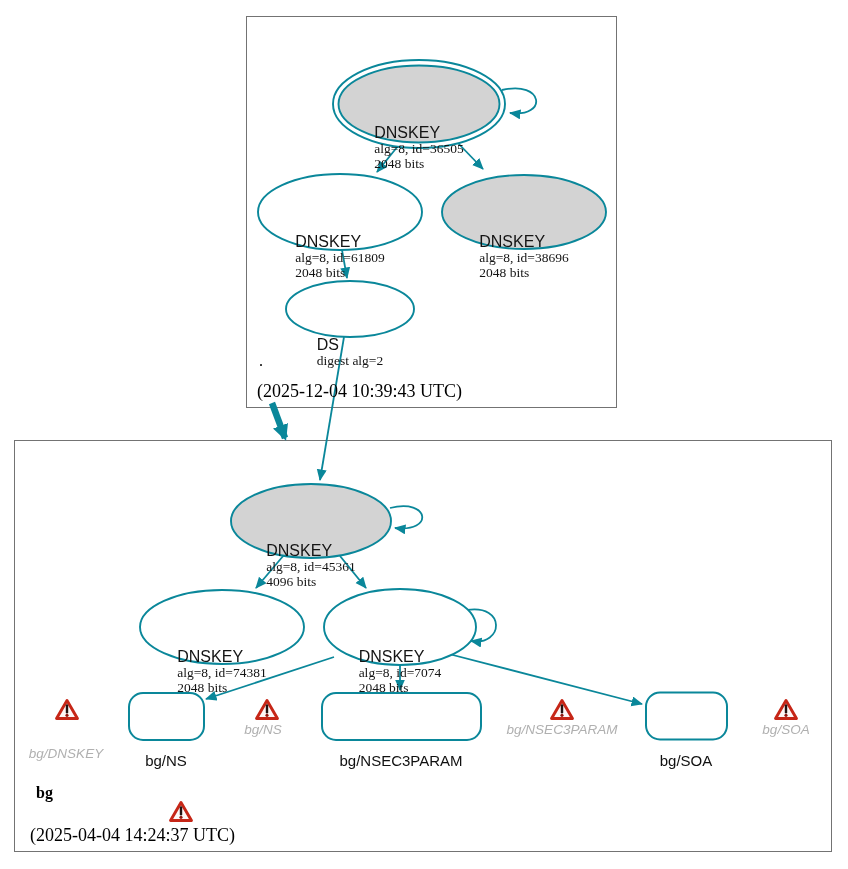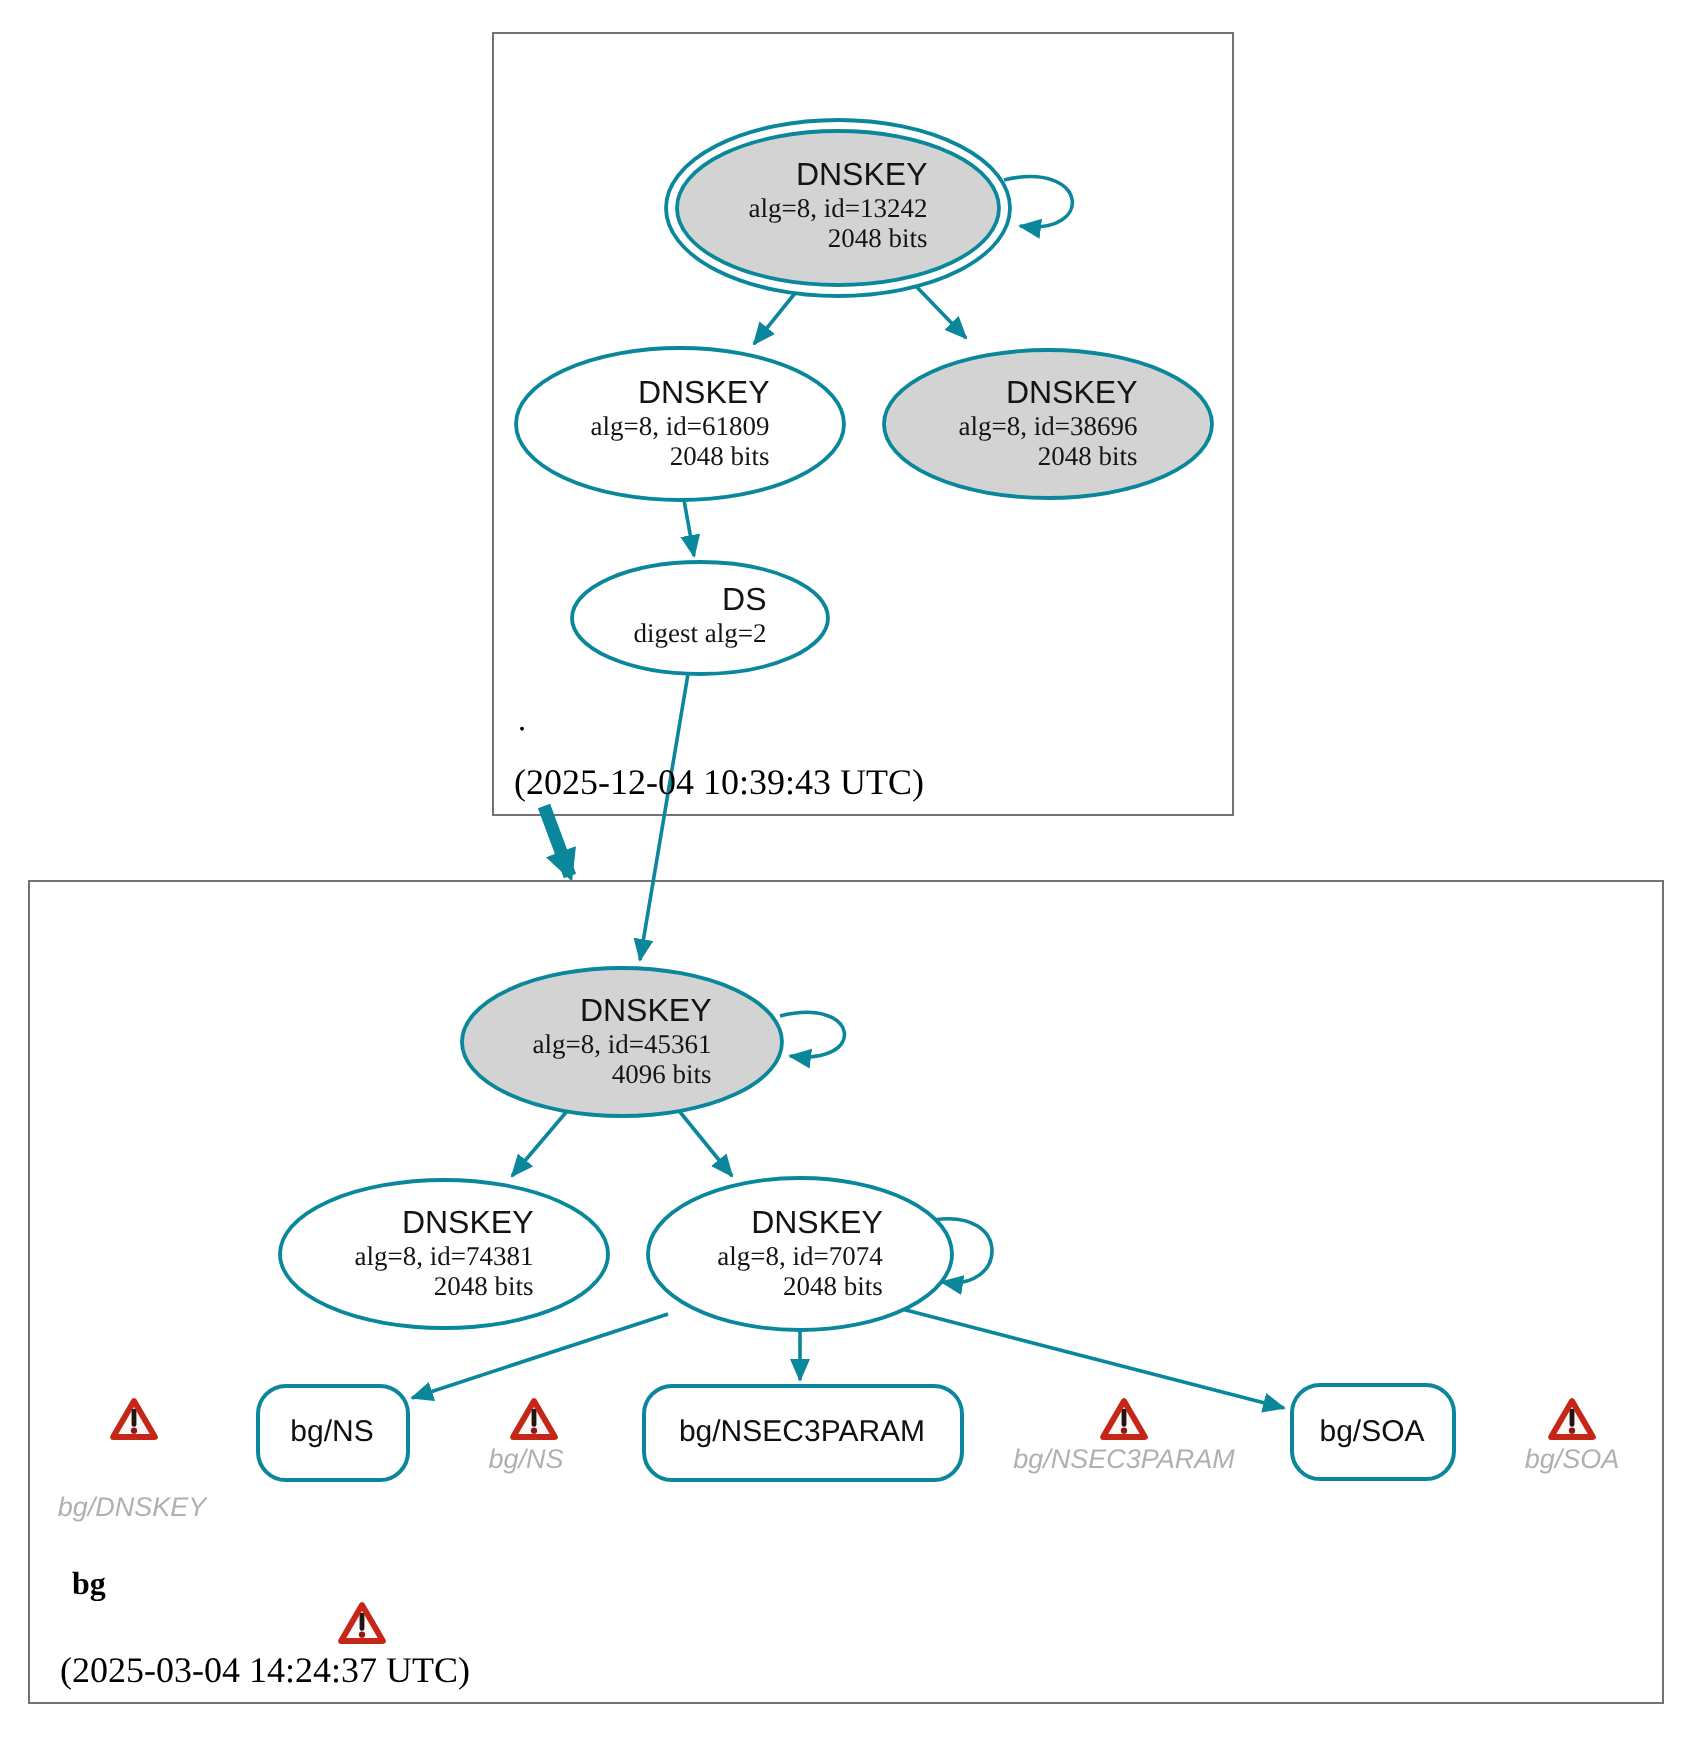--- a/index.html
+++ b/index.html
@@ -7,21 +7,21 @@
          font-family:"Liberation Sans",sans-serif;}
   .stage svg{position:absolute;left:0;top:0;}
   .cluster{fill:none;stroke:#737373;stroke-width:1;}
   .edge{fill:none;stroke:#0a879a;stroke-width:1.8;}
   .edge-thick{fill:none;stroke:#0a879a;stroke-width:6.5;}
   .node-ellipse{stroke:#0a879a;stroke-width:1.9;}
   .fill-white{fill:#ffffff;}
   .fill-grey{fill:#d3d3d3;}
   .rrset-rect{fill:#ffffff;stroke:#0a879a;stroke-width:2;}
   .txt{position:absolute;white-space:nowrap;color:#0d0d0d;}
-  .node-label{transform:translate(-50%,-50%);text-align:right;}
+  .node-label{transform:translate(-50%,-50%);text-align:left;margin-top:44px;}
   .node-title{font-family:"Liberation Sans",sans-serif;font-size:16px;line-height:17px;color:#141414;}
   .node-detail{font-family:"Liberation Serif",serif;font-size:13.5px;line-height:15px;color:#141414;}
   .rrset-label{font-family:"Liberation Sans",sans-serif;font-size:15px;color:#101010;}
   .muted-label{transform:translate(-50%,0);font-family:"Liberation Sans",sans-serif;
                font-style:italic;font-size:13.5px;color:#b0b0b0;}
   .zone-name{font-family:"Liberation Serif",serif;font-size:16px;color:#000;}
   .zone-ts{font-family:"Liberation Serif",serif;font-size:18px;color:#000;}
 </style>
 </head>
 <body>
@@ -78,21 +78,21 @@
 
     <use href="#warn" x="54" y="698" width="26" height="23"></use>
     <use href="#warn" x="254" y="698" width="26" height="23"></use>
     <use href="#warn" x="549" y="698" width="26" height="23"></use>
     <use href="#warn" x="773" y="698" width="26" height="23"></use>
     <use href="#warn" x="168" y="800" width="26" height="23"></use>
   </svg>
 
   <div class="txt node-label" style="left:419px;top:103px;">
     <div class="node-title">DNSKEY</div>
-    <div class="node-detail">alg=8, id=13242</div>
+    <div class="node-detail">alg=8, id=36505</div>
     <div class="node-detail">2048 bits</div>
   </div>
   <div class="txt node-label" style="left:340px;top:212px;">
     <div class="node-title">DNSKEY</div>
     <div class="node-detail">alg=8, id=61809</div>
     <div class="node-detail">2048 bits</div>
   </div>
   <div class="txt node-label" style="left:524px;top:212px;">
     <div class="node-title">DNSKEY</div>
     <div class="node-detail">alg=8, id=38696</div>
@@ -124,15 +124,15 @@
   <div class="txt node-label rrset-label" style="left:686px;top:716px;">bg/SOA</div>
 
   <div class="txt muted-label" style="left:66px;top:746px;">bg/DNSKEY</div>
   <div class="txt muted-label" style="left:263px;top:722px;">bg/NS</div>
   <div class="txt muted-label" style="left:562px;top:722px;">bg/NSEC3PARAM</div>
   <div class="txt muted-label" style="left:786px;top:722px;">bg/SOA</div>
 
   <div class="txt zone-name" style="left:259px;top:352px;">.</div>
   <div class="txt zone-ts" style="left:257px;top:381px;">(2025-12-04 10:39:43 UTC)</div>
   <div class="txt zone-name" style="left:36px;top:784px;font-weight:bold;">bg</div>
-  <div class="txt zone-ts" style="left:30px;top:825px;">(2025-03-04 14:24:37 UTC)</div>
+  <div class="txt zone-ts" style="left:30px;top:825px;">(2025-04-04 14:24:37 UTC)</div>
 
 </div>
 
 </body></html>

